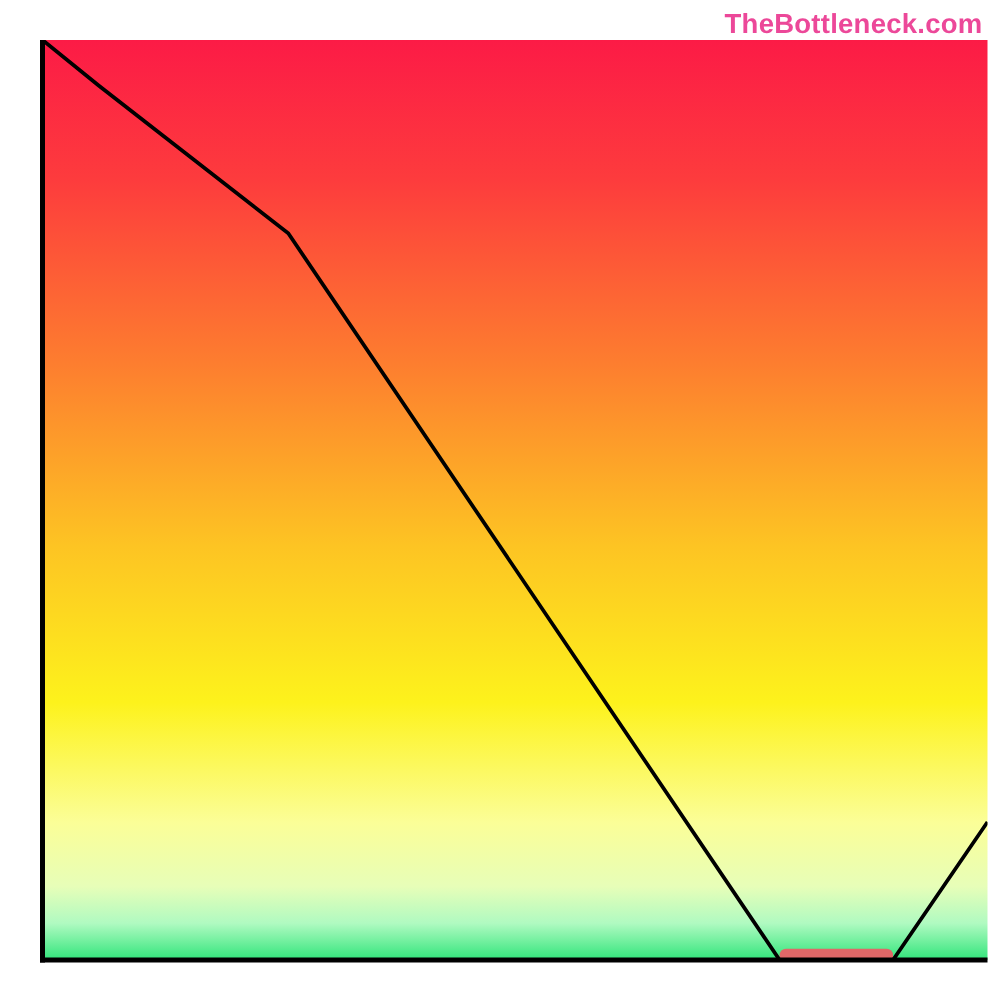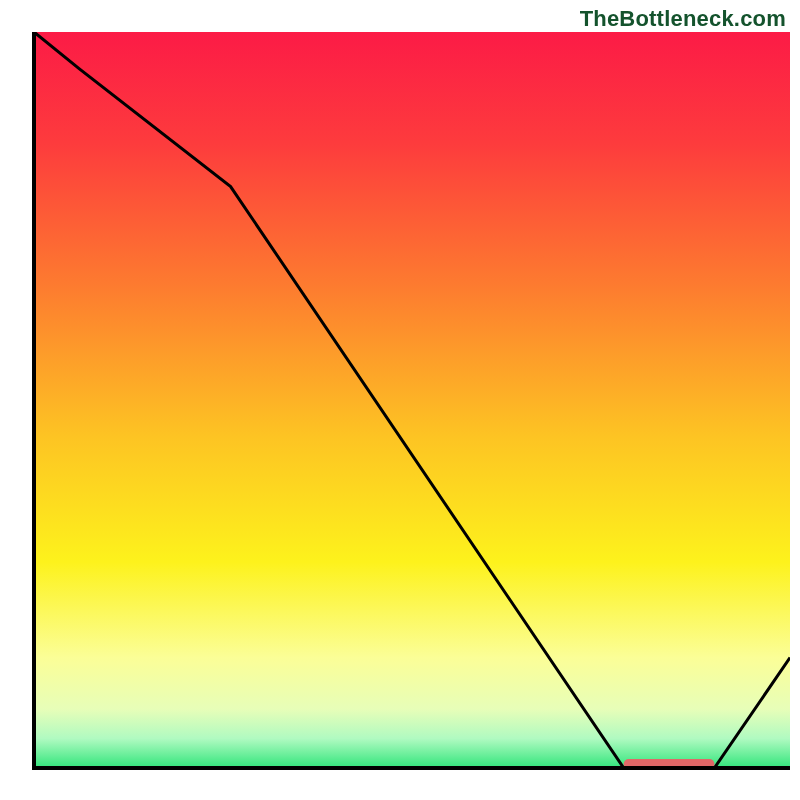--- a/index.html
+++ b/index.html
@@ -15,21 +15,21 @@
     position: relative;
     width: 800px;
     height: 800px;
   }
   .attribution {
     position: absolute;
     top: 6px;
     right: 14px;
     font-size: 22px;
     font-weight: bold;
-    color: #14532d;
+    color: #ec4899;
     letter-spacing: 0.2px;
   }
   svg.plot {
     position: absolute;
     left: 0;
     top: 0;
   }
 </style>
 </head>
 <body>

